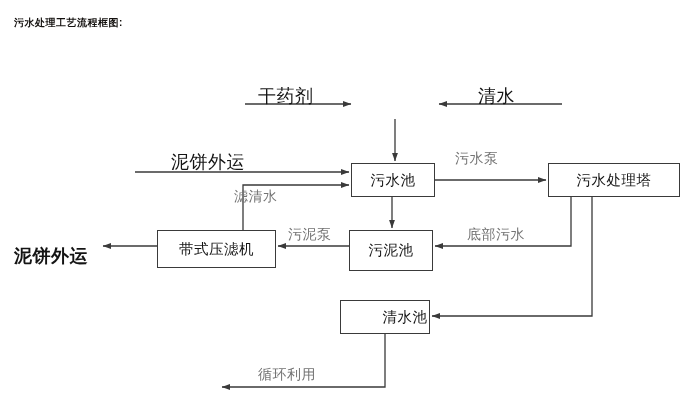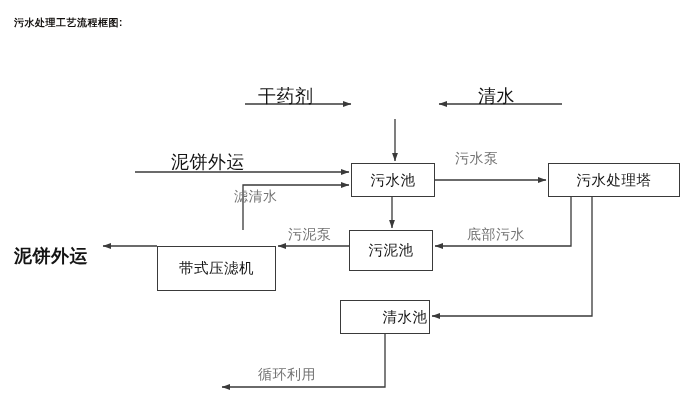--- a/index.html
+++ b/index.html
@@ -112,21 +112,21 @@
 
 
   <div class="node" style="left:548px; top:163px; width:132px; height:34px;">
     <span>污水处理塔</span>
   </div>
 
   <div class="node" style="left:351px; top:163px; width:84px; height:34px;">
     <span>污水池</span>
   </div>
 
-  <div class="node" style="left:157px; top:246px; width:119px; height:45px;">
+  <div class="node" style="left:157px; top:230px; width:119px; height:38px;">
     <span>带式压滤机</span>
   </div>
 
   <div class="node" style="left:349px; top:230px; width:84px; height:41px;">
     <span>污泥池</span>
   </div>
 
   <div class="node" style="left:340px; top:300px; width:90px; height:34px;padding-left:40px;">
     <span>清水池</span>
   </div>

